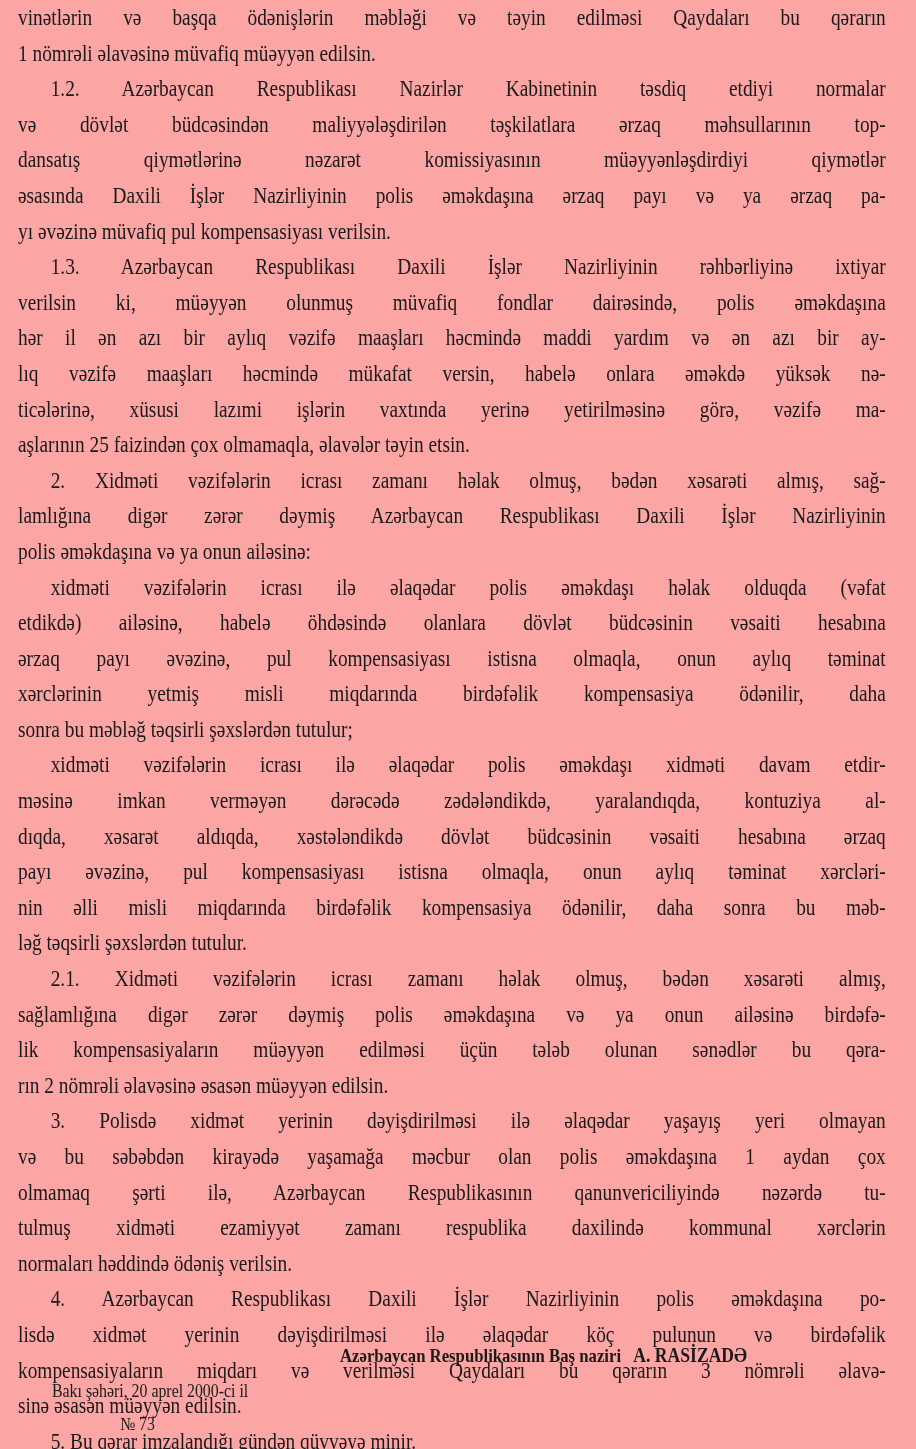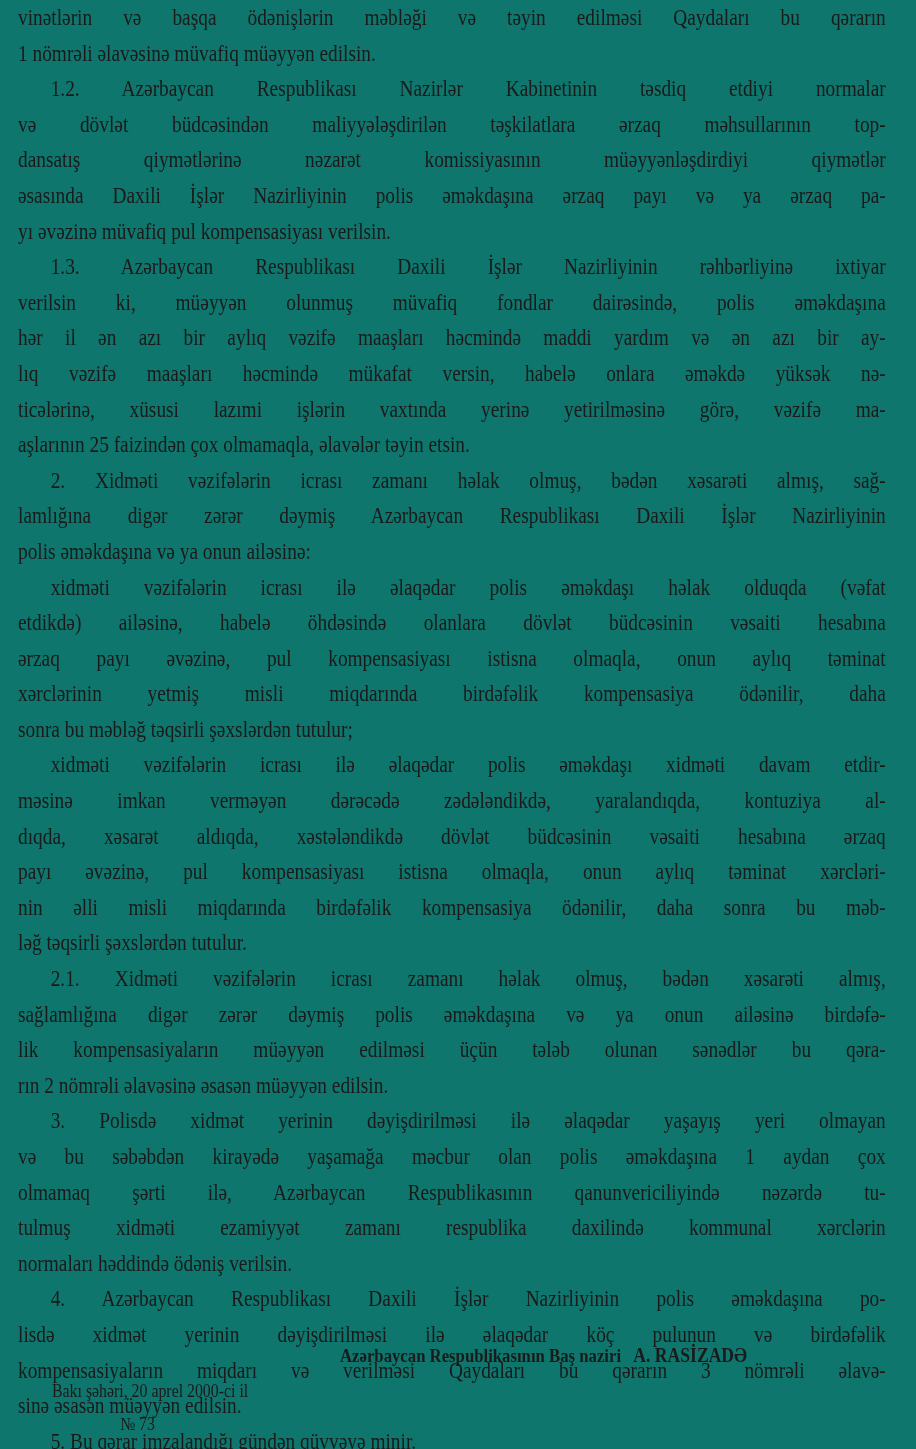--- a/index.html
+++ b/index.html
@@ -1,17 +1,17 @@
 <!DOCTYPE html>
 <html><head>
 <meta charset="utf-8">
 <style>
   html, body { margin:0; padding:0; background:#ffffff; }
   body { width:916px; height:1449px; position:relative; overflow:hidden; }
-  .page { position:absolute; left:0; top:0; width:916px; height:1449px; background:#0f766e; }
+  .page { position:absolute; left:0; top:0; width:916px; height:1449px; background:#fca5a5; }
   .body-text {
     position:absolute; left:18px; top:0; width:868px;
     font-family: "Liberation Serif", serif;
     font-size:22.5px; color:#1a1a1a;
     transform: scaleX(0.86); transform-origin:0 0;
   }
   .line {
     display:block; height:35.6px; line-height:35.6px;
     width:1009px; white-space:nowrap;
     text-align:justify; text-align-last:justify;

